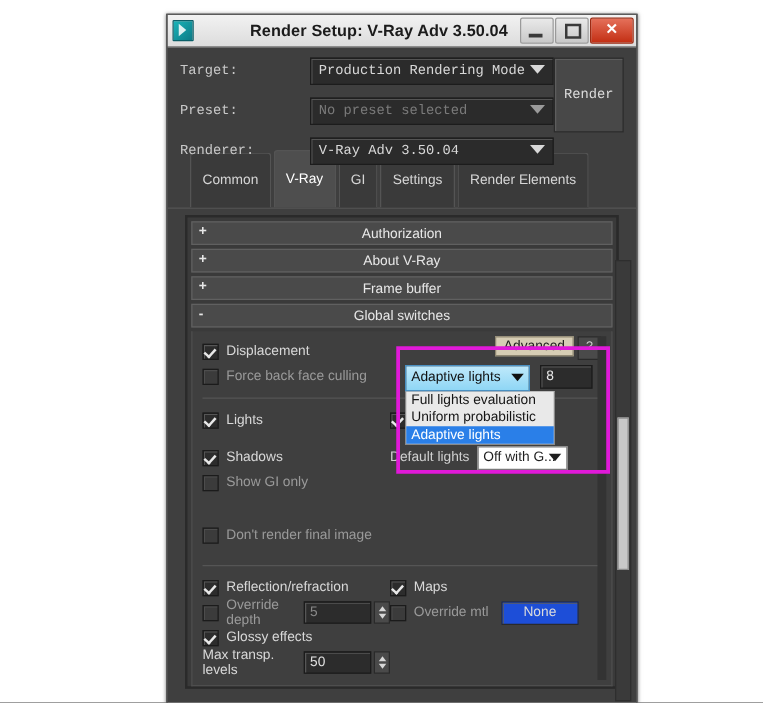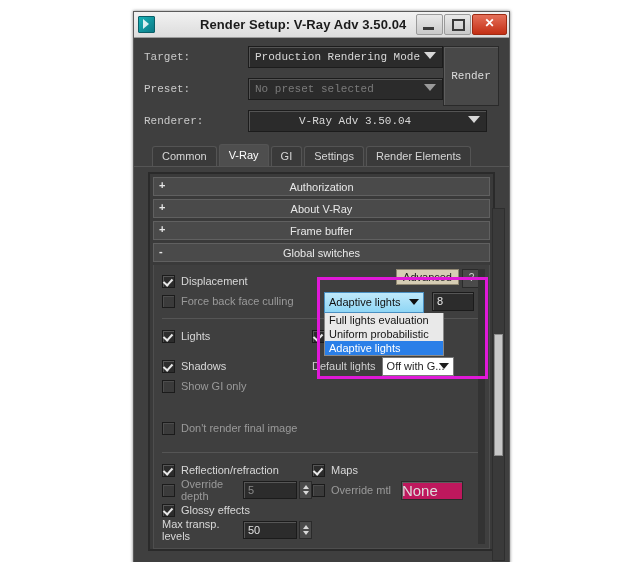--- a/index.html
+++ b/index.html
@@ -101,21 +101,21 @@
     border:1.5px solid #e3c94a;border-bottom:none;border-radius:3px 3px 0 0;
   }
   .lock-btn:after{
     content:"";position:absolute;left:3px;top:7px;width:10px;height:8px;
     background:#e3c94a;border-radius:1px;
   }
   
   .tabs{display:flex;padding:0 0 0 18px;align-items:flex-end;height:22px;
         border-bottom:1px solid #555;}
   .tab{
-    height:19px;line-height:19px;padding:0 9px;margin-right:2px;
+    height:19px;line-height:19px;padding:12px 9px;margin-right:2px;
     background:#3a3a3a;border:1px solid #545454;border-bottom:none;
     border-radius:3px 3px 0 0;font-size:11px;color:#d6d6d6;white-space:nowrap;
   }
   .tab.active{background:#4e4e4e;height:21px;line-height:21px;color:#fff;}
   
   .panel{
     margin:5px 14px 0 14px;background:#3a3a3a;
     border:2px solid #2a2a2a;
     padding:3px 3px 0 3px;position:relative;
   }
@@ -177,23 +177,23 @@
     content:"";position:absolute;left:3px;top:3px;width:0;height:0;
     border-left:3px solid transparent;border-right:3px solid transparent;
     border-bottom:4px solid #d8d8d8;
   }
   .spin .sp:after{
     content:"";position:absolute;left:3px;bottom:3px;width:0;height:0;
     border-left:3px solid transparent;border-right:3px solid transparent;
     border-top:4px solid #d8d8d8;
   }
   .btn-dark{
-    background:#be185d;border:1px solid #2a2a2a;
+    background:#1d4ed8;border:1px solid #2a2a2a;
     box-shadow:inset 1px 1px 0 #5d5d5d;
-    color:#dcdcdc;font-size:15px;
+    color:#dcdcdc;font-size:11px;text-align:center;
     height:17px;line-height:17px;
   }
   .combo-sm{
     height:17px;background:#e8e8e8;border:1px solid #8a8a8a;
     color:#2a2a2a;font-size:11px;line-height:16px;padding-left:4px;
     position:relative;overflow:hidden;
   }
   .combo-sm .ar{
     position:absolute;right:4px;top:6px;width:0;height:0;
     border-left:4px solid transparent;border-right:4px solid transparent;
@@ -283,21 +283,21 @@
     <div class="row">
       <div class="lbl">Preset:</div>
       <div class="combo disabled" style="max-width:193px;">
         <span class="val">No preset selected</span>
         <span class="arrow"></span>
       </div>
     </div>
 
     <div class="row">
       <div class="lbl">Renderer:</div>
-      <div class="combo" style="max-width:193px;padding-left:44px;">
+      <div class="combo" style="max-width:193px;">
         <span class="val">V-Ray Adv 3.50.04</span>
         <span class="arrow"></span>
       </div>
     </div>
 
     <div class="render-btn">Render</div>
 
   </div>
 
   <div class="tabs">

